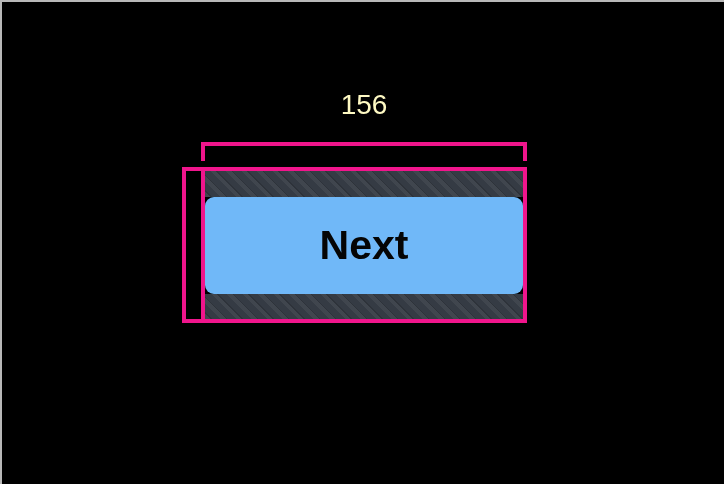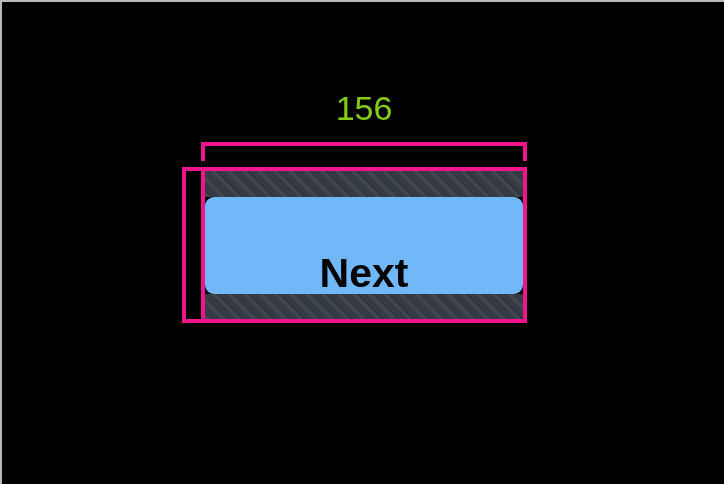--- a/index.html
+++ b/index.html
@@ -57,21 +57,21 @@
   
   .target-button {
     position: absolute;
     left: 0;
     right: 0;
     top: 26px;
     bottom: 25px;
     background: #70b8f8;
     border-radius: 9px;
     display: flex;
-    align-items: flex-end;
+    align-items: center;
     justify-content: center;
     color: #050505;
     font-family: "Liberation Sans", sans-serif;
     font-size: 41px;
     font-weight: bold;
     letter-spacing: 0px;
     line-height: 1;
     user-select: none;
   }
 
@@ -101,23 +101,23 @@
   }
   .dim-h .tick.start { left: 0; }
   .dim-h .tick.end   { right: 0; }
 
   .dim-h-label {
     position: absolute;
     left: 199px;
     top: 88px;
     width: 326px;
     text-align: center;
-    color: #84cc16;
+    color: #fef9c3;
     font-family: "Liberation Sans", sans-serif;
-    font-size: 34px;
+    font-size: 28px;
     font-weight: normal;
     line-height: 1.1;
     user-select: none;
   }
 
   
 
   .dim-v {
     position: absolute;
     left: 180px;

